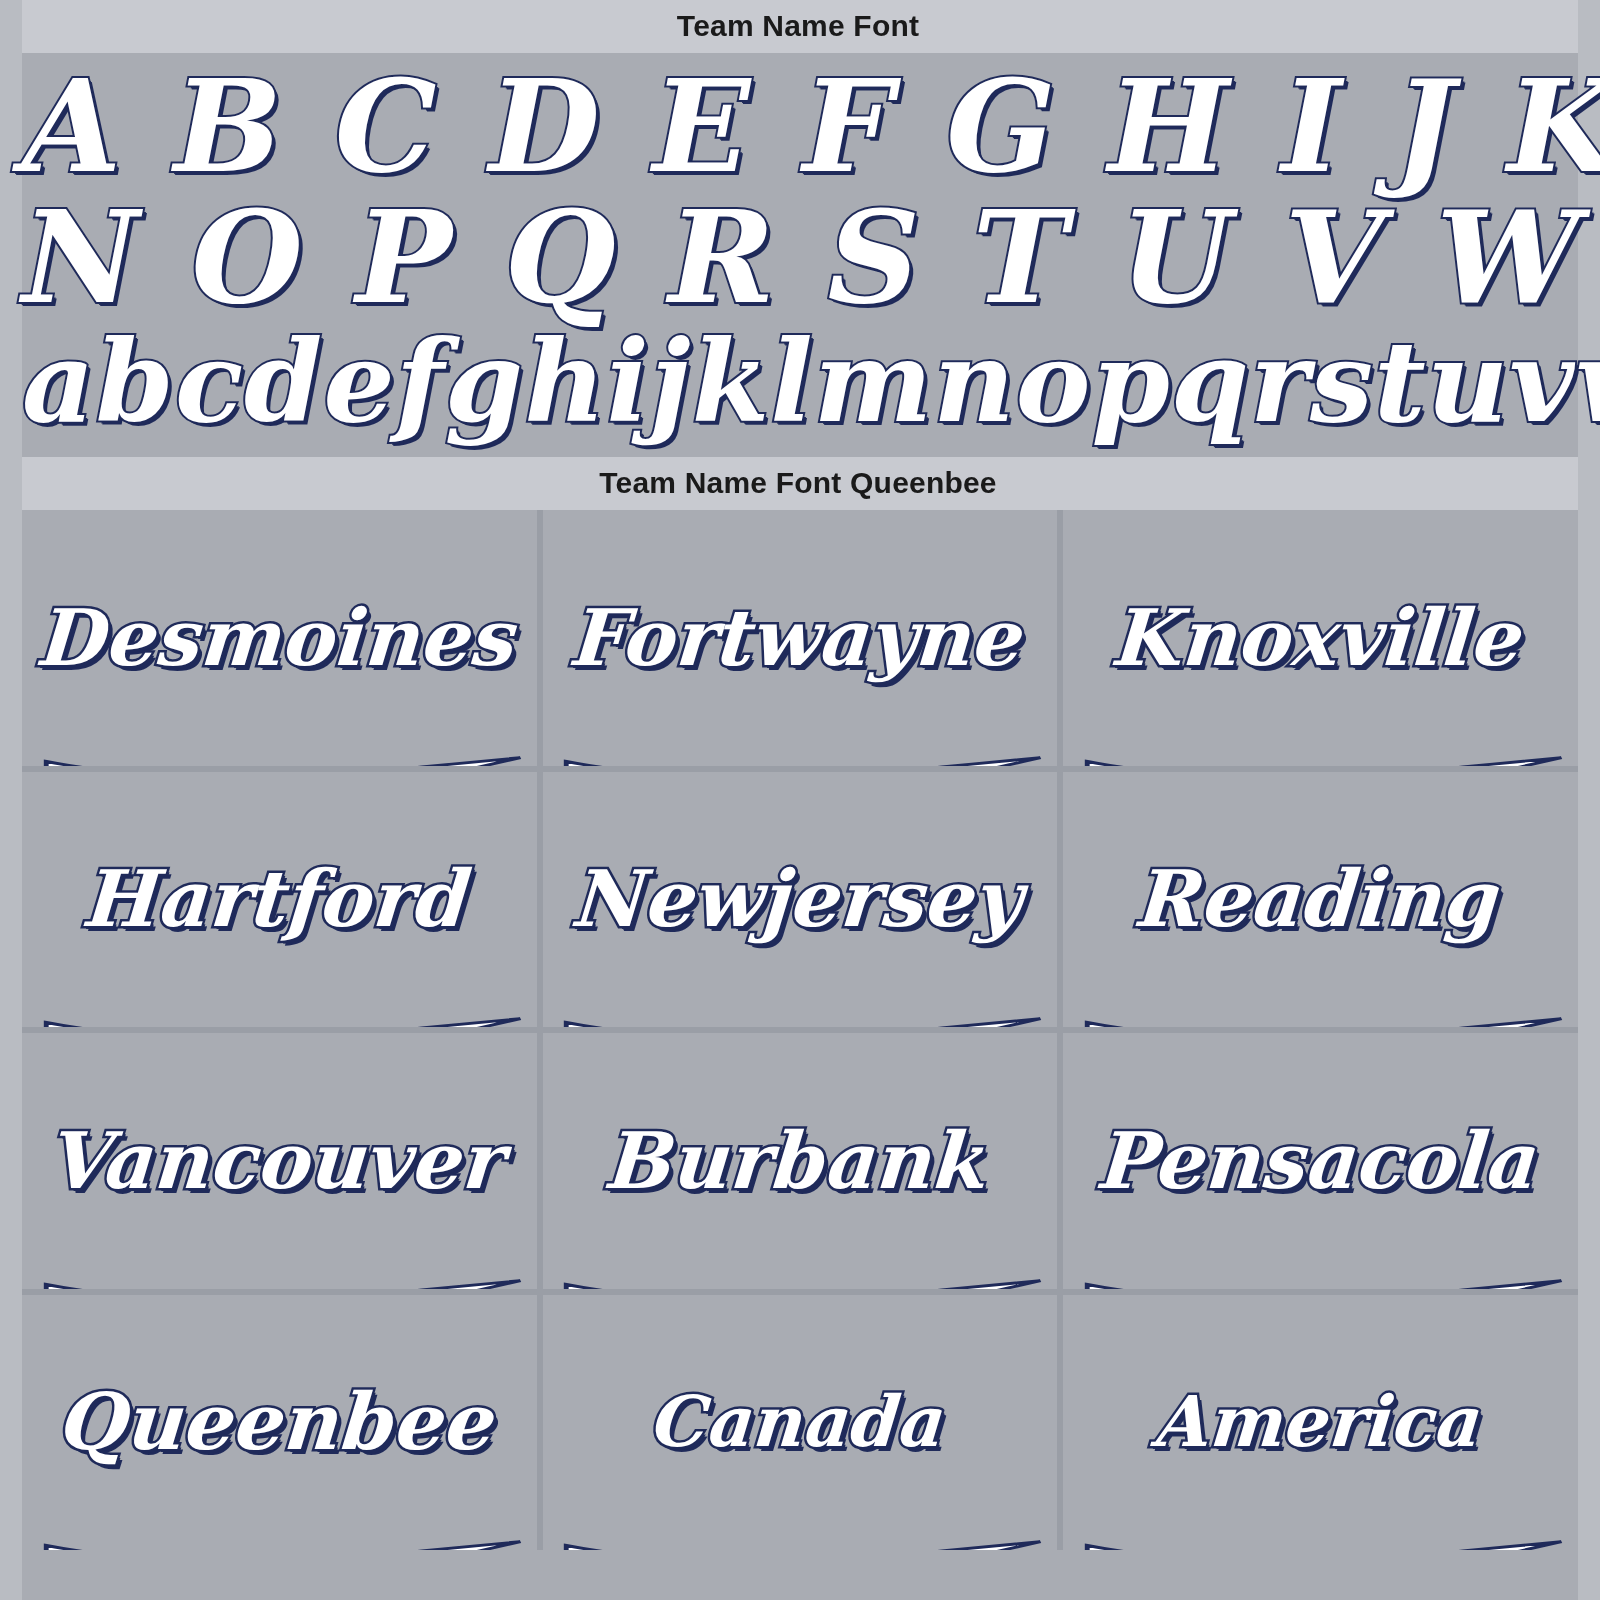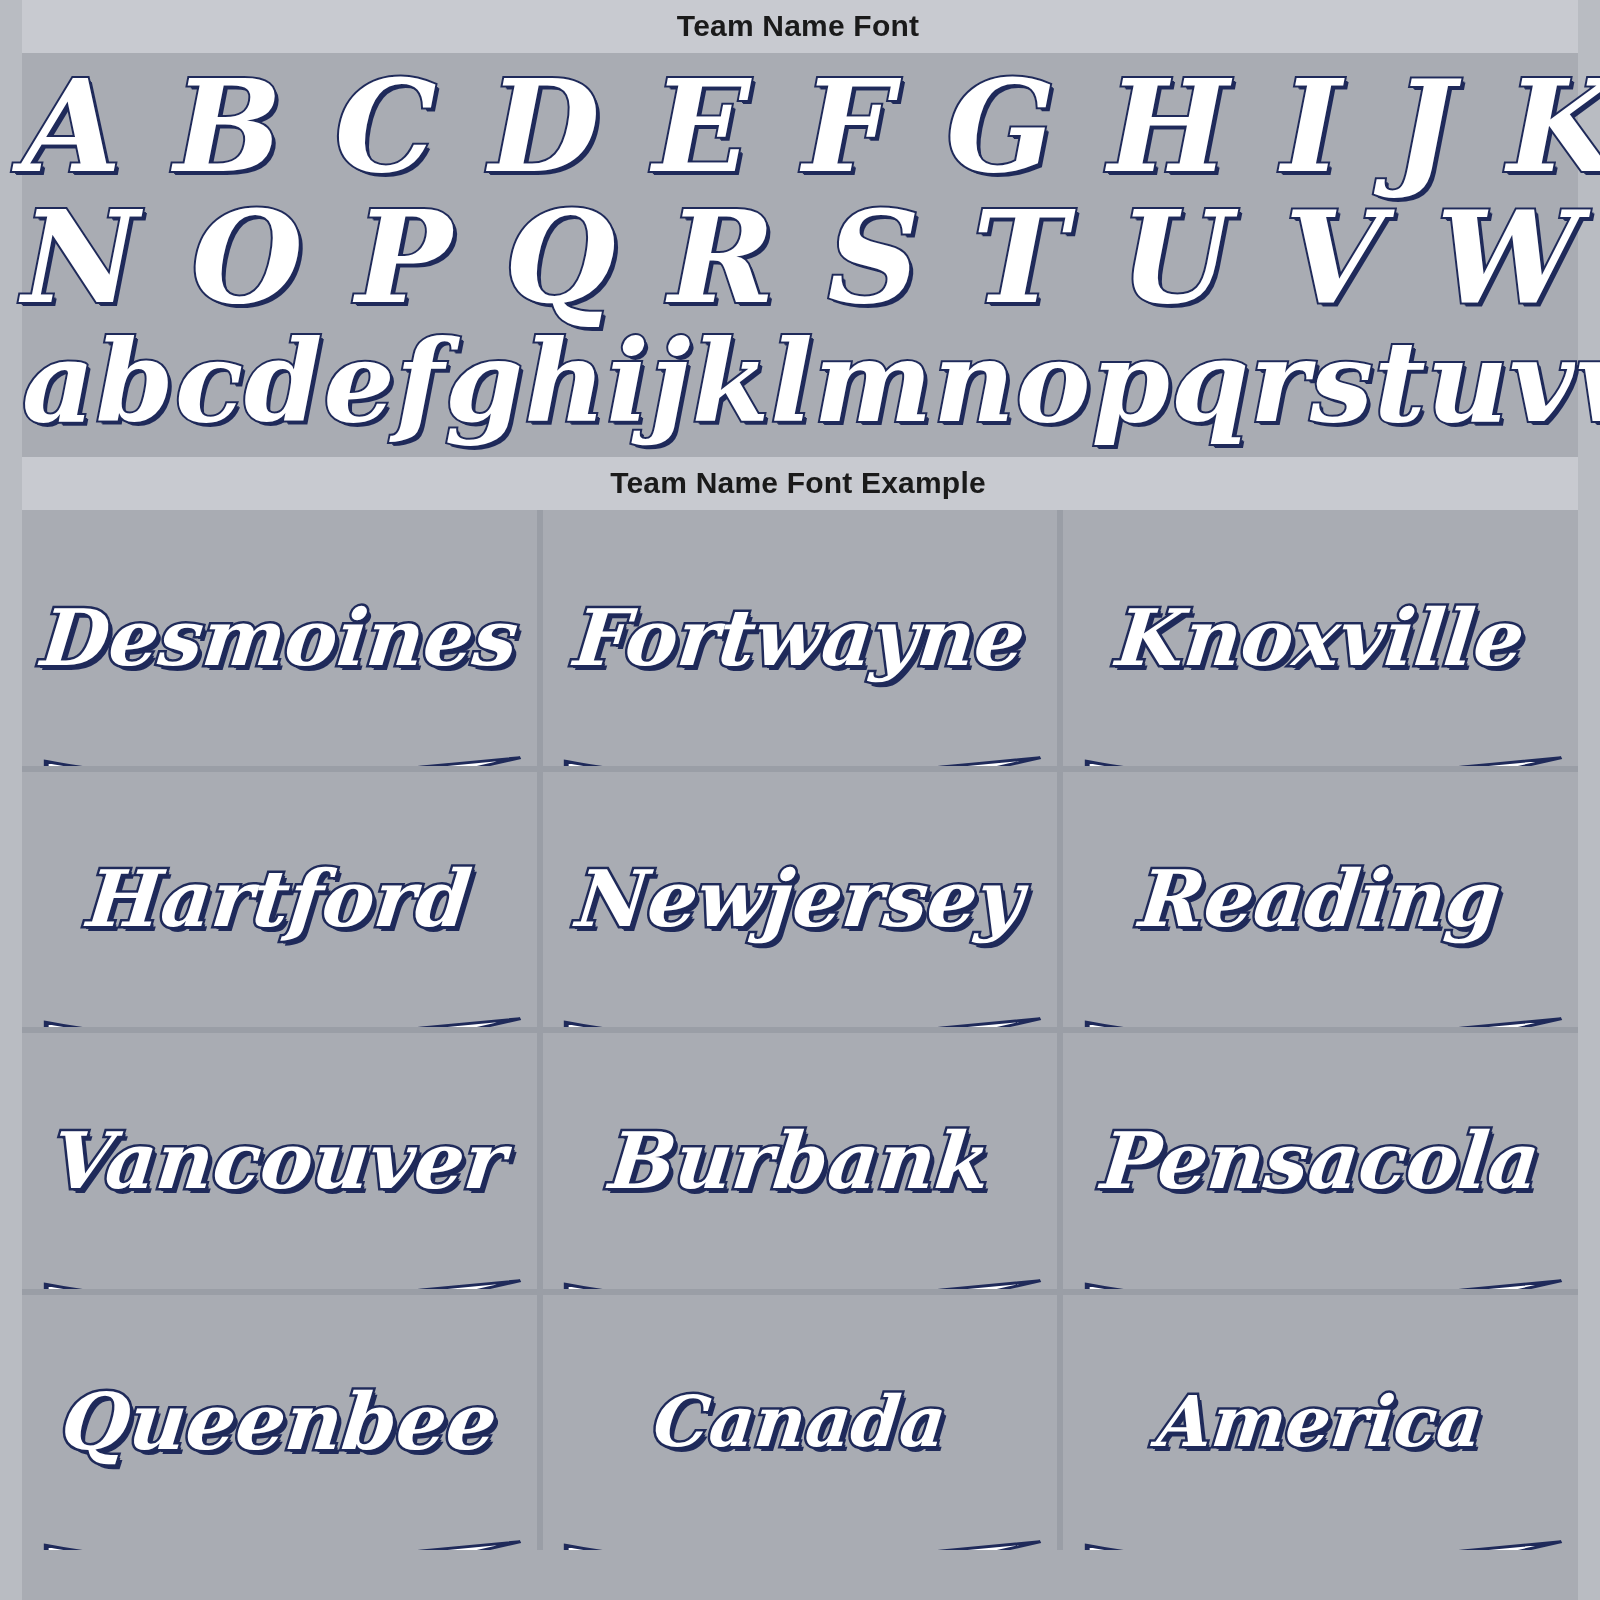--- a/index.html
+++ b/index.html
@@ -120,21 +120,21 @@
 <div class="page">
 
   <div class="section-bar">Team Name Font</div>
 
   <div class="alphabet">
     <div class="alpha-row r1">A B C D E F G H I J K L M</div>
     <div class="alpha-row r2">N O P Q R S T U V W X Y Z</div>
     <div class="alpha-row r3">abcdefghijklmnopqrstuvwxyz</div>
   </div>
 
-  <div class="section-bar">Team Name Font Example</div>
+  <div class="section-bar">Team Name Font Queenbee</div>
 
   <div class="grid">
 
     <div class="cell">
       <span class="script">Desmoines</span>
       <span class="swoosh">
           <svg viewBox="0 0 300 32" preserveAspectRatio="none">
             <path d="M2 10 C 60 30, 150 30, 235 16 L 296 6 L 250 24 C 160 40, 60 34, 2 18 Z" fill="#ffffff" stroke="#1f2a5a" stroke-width="3"></path>
           </svg>
         </span>

